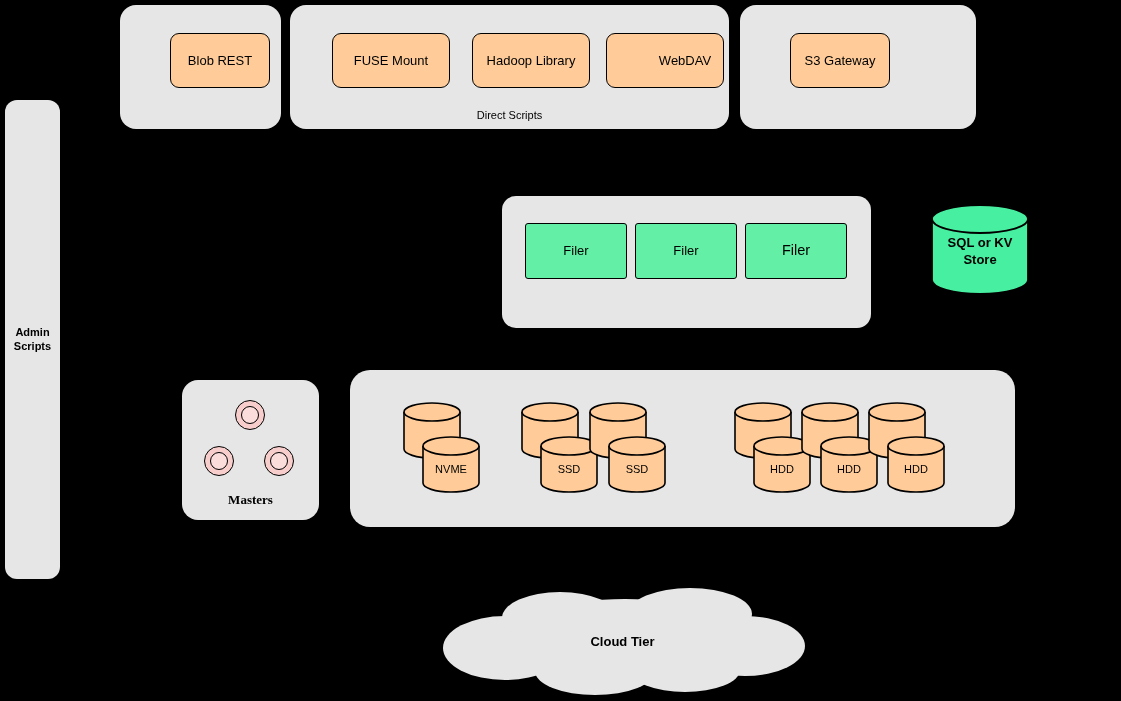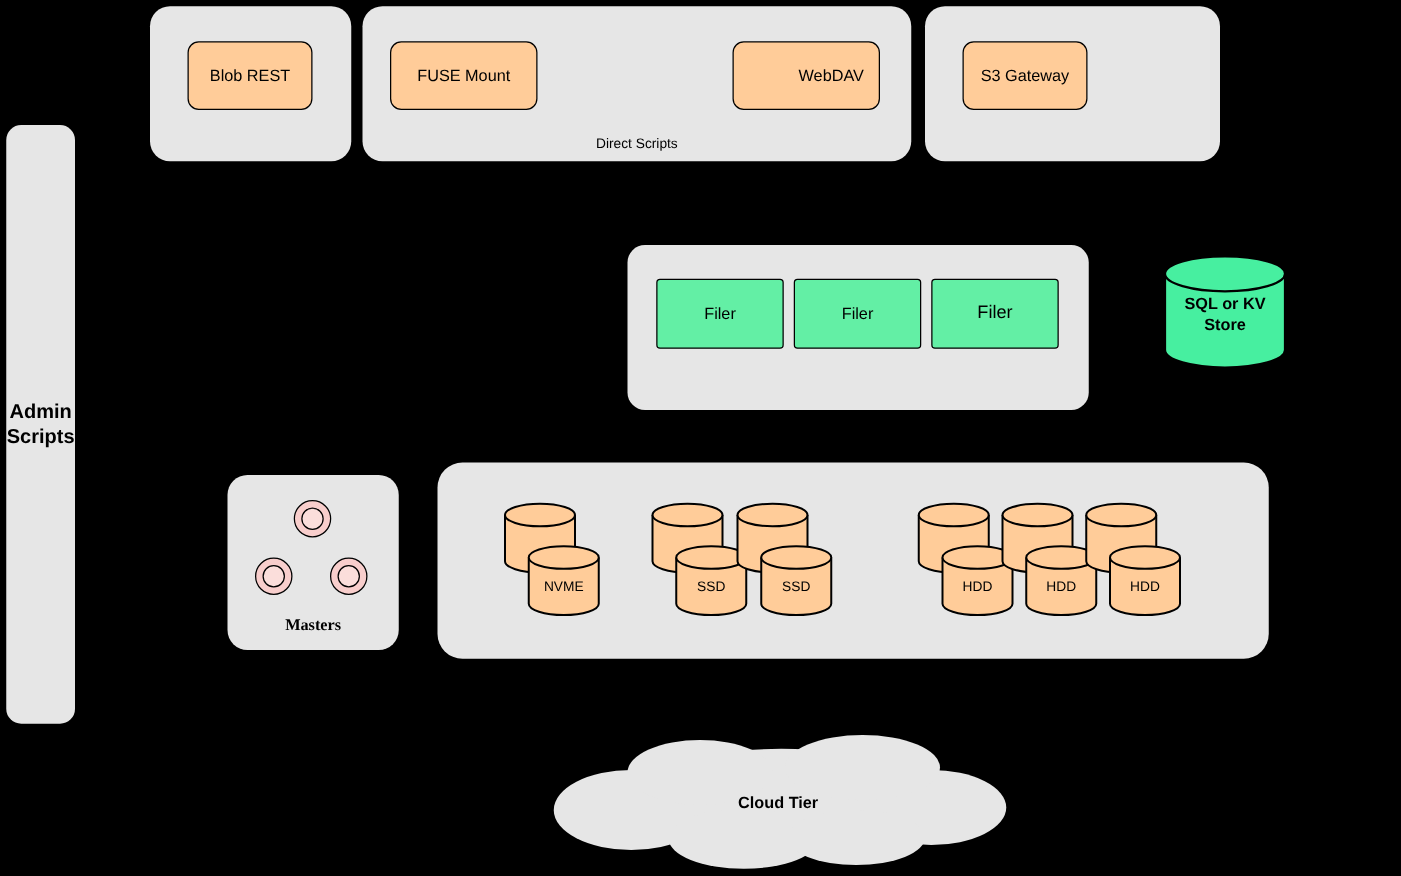--- a/index.html
+++ b/index.html
@@ -28,20 +28,21 @@
     justify-content: center;
     text-align: center;
     border: 1.6px solid #000;
     font-size: 13px;
     line-height: 1.2;
     box-sizing: border-box;
   }
   .orange {
     background: #ffcc99;
     border-radius: 9px;
+    margin-left: 20px;
   }
   .green {
     background: #63efa5;
     border-radius: 3px;
   }
   .caption {
     position: absolute;
     left: 0;
     right: 0;
     bottom: 8px;
@@ -56,21 +57,21 @@
     width: 55px;
     height: 479px;
     background: #e6e6e6;
     border-radius: 12px;
     display: flex;
     align-items: center;
     justify-content: center;
   }
   .admin-panel .panel-label {
     font-weight: bold;
-    font-size: 16px;
+    font-size: 11px;
     text-align: center;
     line-height: 1.25;
   }
   
   .filer-node {
     width: 102px;
     height: 56px;
     top: 27px;
   }
   .filer-row .filer-node:nth-of-type(3) { font-size: 14.5px; }
@@ -164,20 +165,21 @@
   <div class="admin-panel">
     <div class="panel-label">Admin Scripts</div>
   </div>
 
   <div class="container" style="left:120px; top:5px; width:161px; height:124px;">
     <div class="node orange" style="left:30px; top:28px; width:100px; height:55px;">Blob REST</div>
   </div>
 
   <div class="container" style="left:290px; top:5px; width:439px; height:124px;">
     <div class="node orange" style="left:22px; top:28px; width:118px; height:55px;">FUSE Mount</div>
+    <div class="node orange" style="left:162px; top:28px; width:118px; height:55px;">Hadoop Library</div>
     <div class="node orange" style="left:296px; top:28px; width:118px; height:55px;padding-left:40px;">WebDAV</div>
     <div class="caption">Direct Scripts</div>
   </div>
 
   <div class="container" style="left:740px; top:5px; width:236px; height:124px;">
     <div class="node orange" style="left:30px; top:28px; width:100px; height:55px;">S3 Gateway</div>
   </div>
 
   <div class="container filer-row" style="left:502px; top:196px; width:369px; height:132px; border-radius:14px;">
     <div class="node green filer-node" style="left:23px;">Filer</div>

